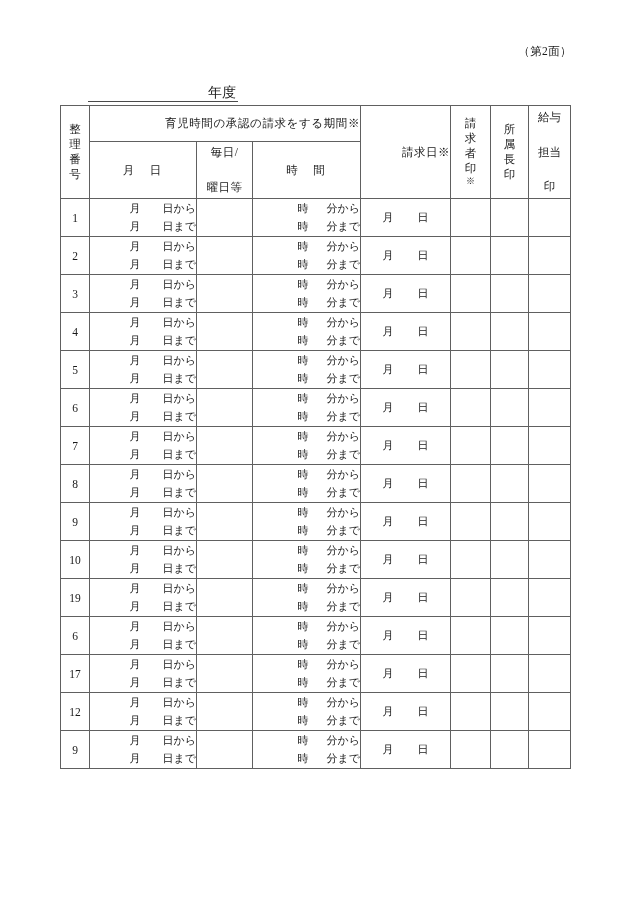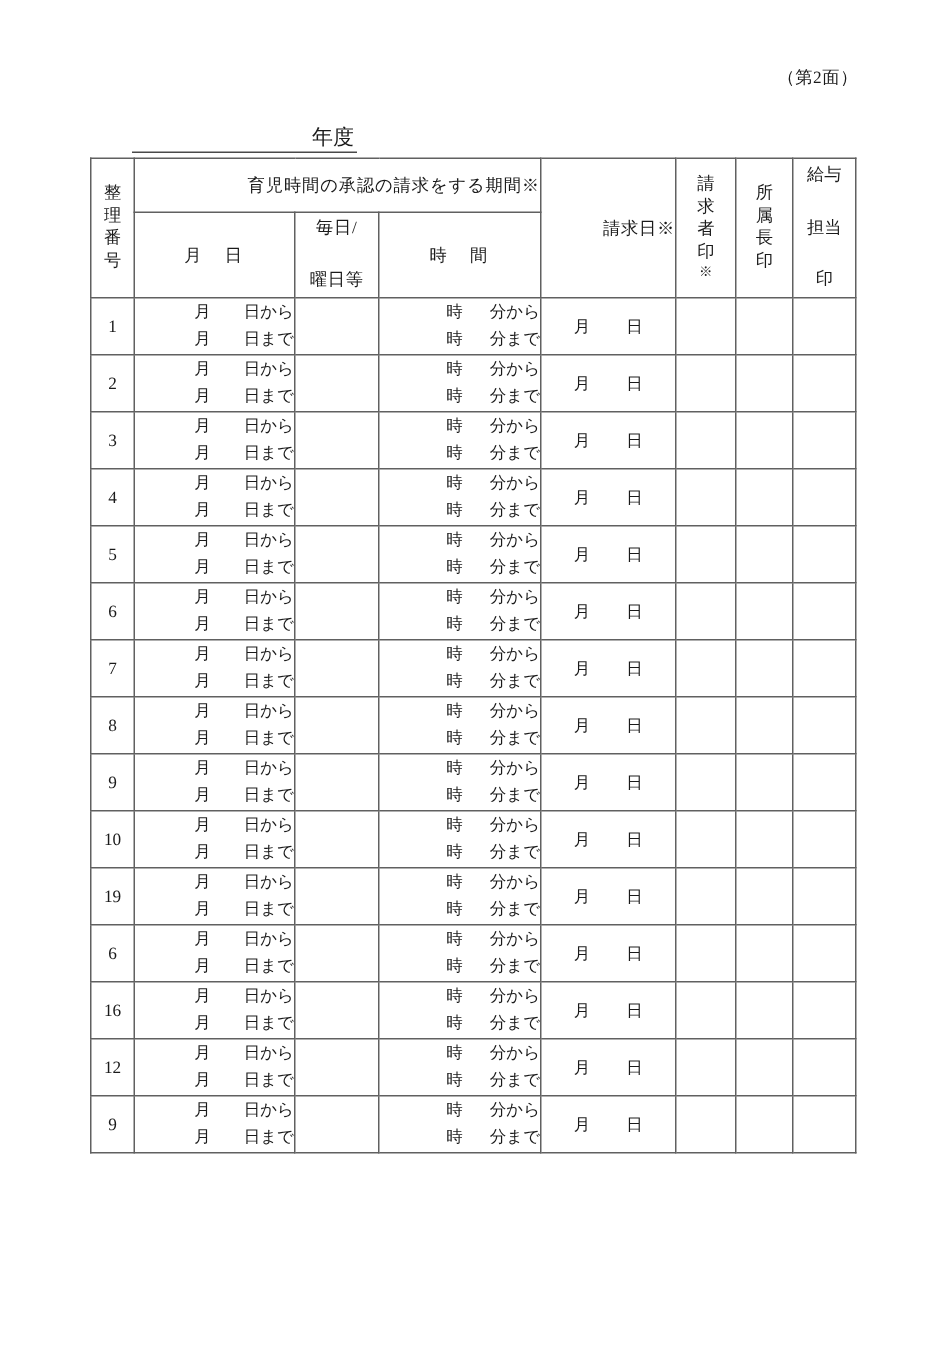--- a/index.html
+++ b/index.html
@@ -452,21 +452,21 @@
           <td class="cell-lines cell-time">
             <span class="ln"><span class="seg-a">時</span><span>分から</span></span>
             <span class="ln"><span class="seg-a">時</span><span>分まで</span></span>
           </td>
           <td class="cell-claim"><span class="seg-a">月</span><span>日</span></td>
           <td class="cell-blank"></td>
           <td class="cell-blank"></td>
           <td class="cell-blank"></td>
         </tr>
         <tr class="data-row">
-          <td class="cell-no">16</td>
+          <td class="cell-no">17</td>
           <td class="cell-lines">
             <span class="ln"><span class="seg-a">月</span><span>日から</span></span>
             <span class="ln"><span class="seg-a">月</span><span>日まで</span></span>
           </td>
           <td class="cell-blank"></td>
           <td class="cell-lines cell-time">
             <span class="ln"><span class="seg-a">時</span><span>分から</span></span>
             <span class="ln"><span class="seg-a">時</span><span>分まで</span></span>
           </td>
           <td class="cell-claim"><span class="seg-a">月</span><span>日</span></td>

